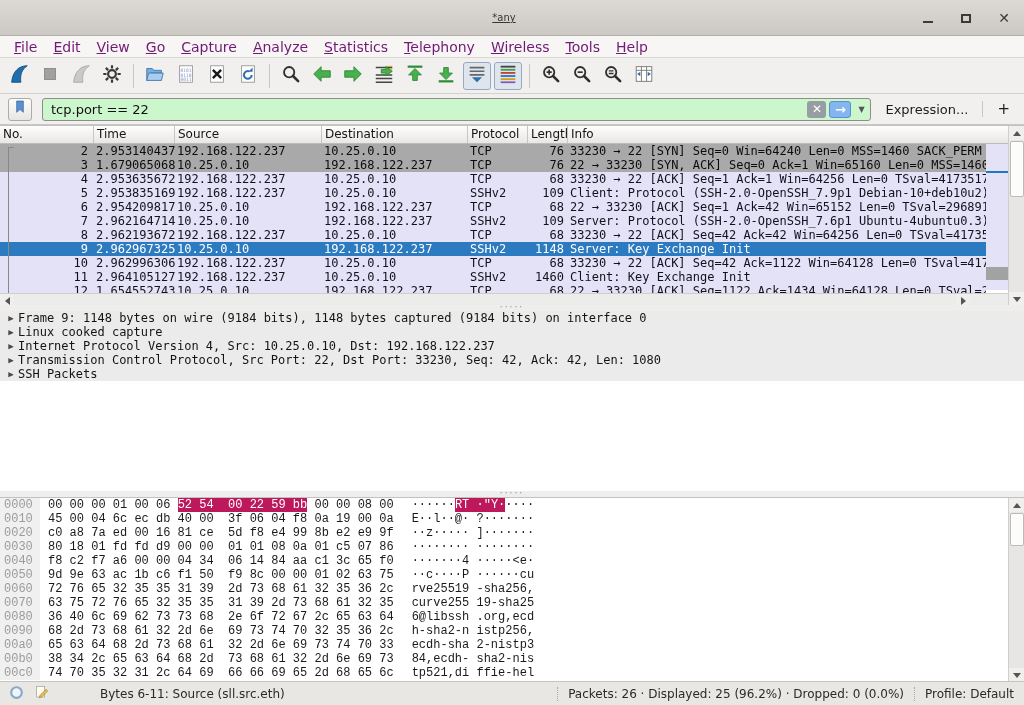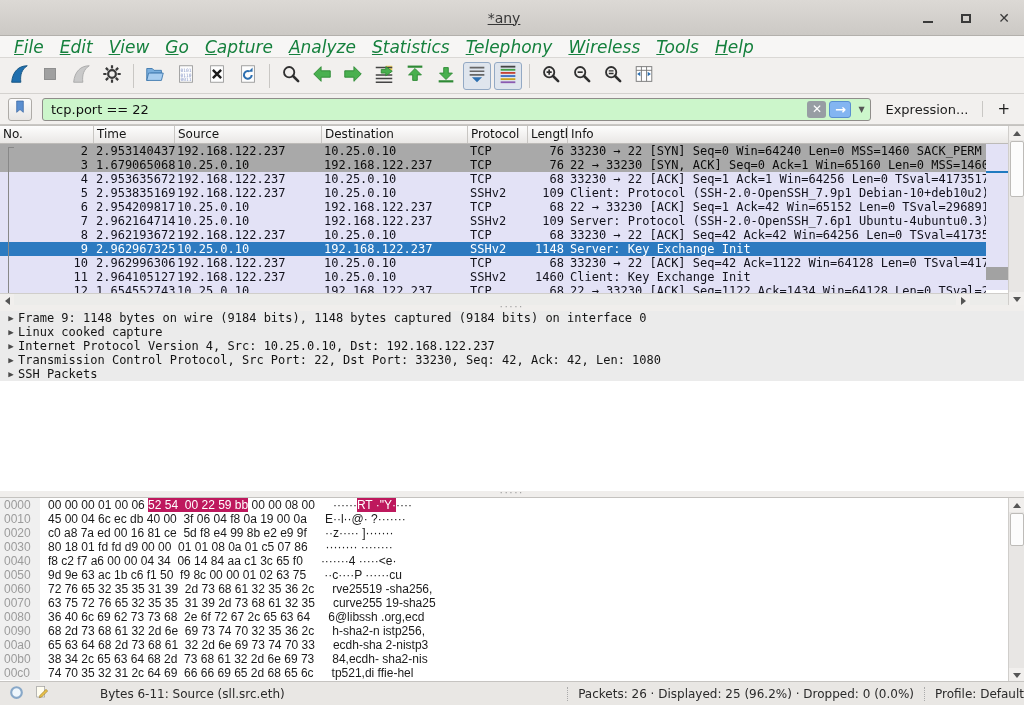--- a/index.html
+++ b/index.html
@@ -4,31 +4,31 @@
 <style>
   * { margin:0; padding:0; box-sizing:border-box; }
   html,body { background:#888; }
   .window{ position:relative; width:1024px; height:705px; background:#f4f2f0;
     font-family:"DejaVu Sans", "Liberation Sans", sans-serif; overflow:hidden; }
 
   
   .titlebar{ position:absolute; left:0; top:0; width:1024px; height:36px;
     background:linear-gradient(#dcd9d5,#ccc9c5); border-bottom:1px solid #b3b0ac;
     display:flex; align-items:center; }
-  .title{ position:absolute; left:0; right:16px; text-align:center; font-size:14px; color:#363636;text-decoration:underline; }
+  .title{ position:absolute; left:0; right:16px; text-align:center; font-size:10px; color:#363636;text-decoration:underline; }
   .winbtns{ position:absolute; right:12px; top:0; height:36px; display:flex; align-items:center; gap:22px; }
   .wbtn{ width:16px; height:16px; display:flex; align-items:center; justify-content:center; cursor:default; }
   .g-min{ width:10px; height:2px; background:#3a3a3a; margin-top:7px;}
   .g-max{ width:10px; height:9px; border:2px solid #3a3a3a; }
   .g-close{ font-size:14px; color:#3a3a3a; font-weight:bold; }
 
   
   .menubar{ position:absolute; left:0; top:36px; width:1024px; height:22px; background:#f7f6f5;
     border-bottom:1px solid #dad8d5; display:flex; align-items:center; padding-left:6px; }
-  .menu-item{ font-size:17px; color:#15803d; padding:2px 8px;font-style:italic; }
+  .menu-item{ font-size:14px; color:#701a75; padding:2px 8px; }
   .menu-item u{ text-decoration:underline; }
 
   
   .toolbar{ position:absolute; left:0; top:58px; width:1024px; height:36px; background:#f2f0ee;
     border-bottom:1px solid #d4d2cf; display:flex; align-items:center; padding-left:5px; gap:3px; }
   .tbtn{ width:28px; height:28px; display:flex; align-items:center; justify-content:center;
     border:1px solid transparent; border-radius:3px; background:transparent; }
   .tbtn.pressed{ background:#dfe5ed; border-color:#93a9c4; }
   .tsep{ width:1px; height:24px; background:#c9c7c4; margin:0 4px; }
 
@@ -97,33 +97,33 @@
   
   .details{ position:absolute; left:0; top:311px; width:1024px; height:180px; background:#ffffff; overflow:hidden; }
   .drows-bg{ position:absolute; left:0; top:0; width:1024px; height:70px; background:#ebebeb; }
   .drow{ position:relative; height:14px; line-height:14px; display:flex; align-items:center;
     font-family:"DejaVu Sans Mono","Liberation Mono",monospace; font-size:12px; color:#141414; white-space:pre; }
   .dtri{ width:14px; text-align:center; font-size:9px; color:#4a4a4a; padding-left:8px; margin-right:4px; flex:none;}
 
   
   .hexpane{ position:absolute; left:0; top:497px; width:1024px; height:184px; background:#fff;
     border-top:1px solid #c4c2bf; overflow:hidden; }
-  .hexrow{ display:flex; height:14px; line-height:14px; font-family:Liberation Sans, sans-serif;
+  .hexrow{ display:flex; height:14px; line-height:14px; font-family:Liberation Mono, monospace;
     font-size:12px; white-space:pre; }
   .off{ width:40px; flex:none; background:#f0f0f0; color:#9b9b9b; padding-left:4px; }
   .hx{ flex:none; padding-left:8px; color:#1a1a1a; }
   .asc{ flex:none; padding-left:18px; color:#1a1a1a; }
   .hl{ background:#be185d; color:#fff; }
 
   
   .statusbar{ position:absolute; left:0; top:681px; width:1024px; height:24px; background:#e9e7e4;
     border-top:1px solid #c6c4c1; display:flex; align-items:center; font-size:12px; color:#2a2a2a; }
   .sb-ico{ width:20px; height:20px; display:flex; align-items:center; justify-content:center; margin-left:6px; }
   .sb-field{ margin-left:48px; }
-  .sb-right{ margin-left:auto; display:flex; align-items:center; gap:10px; }
+  .sb-right{ margin-left:auto; display:flex; align-items:center; gap:10px; padding-right:10px; }
   .sb-sep{ width:1px; height:14px; border-left:1px dotted #aaa; }
 </style>
 </head>
 <body>
 
 <div class="window">
 
   <div class="titlebar">
     <div class="title">*any</div>
     <div class="winbtns">

